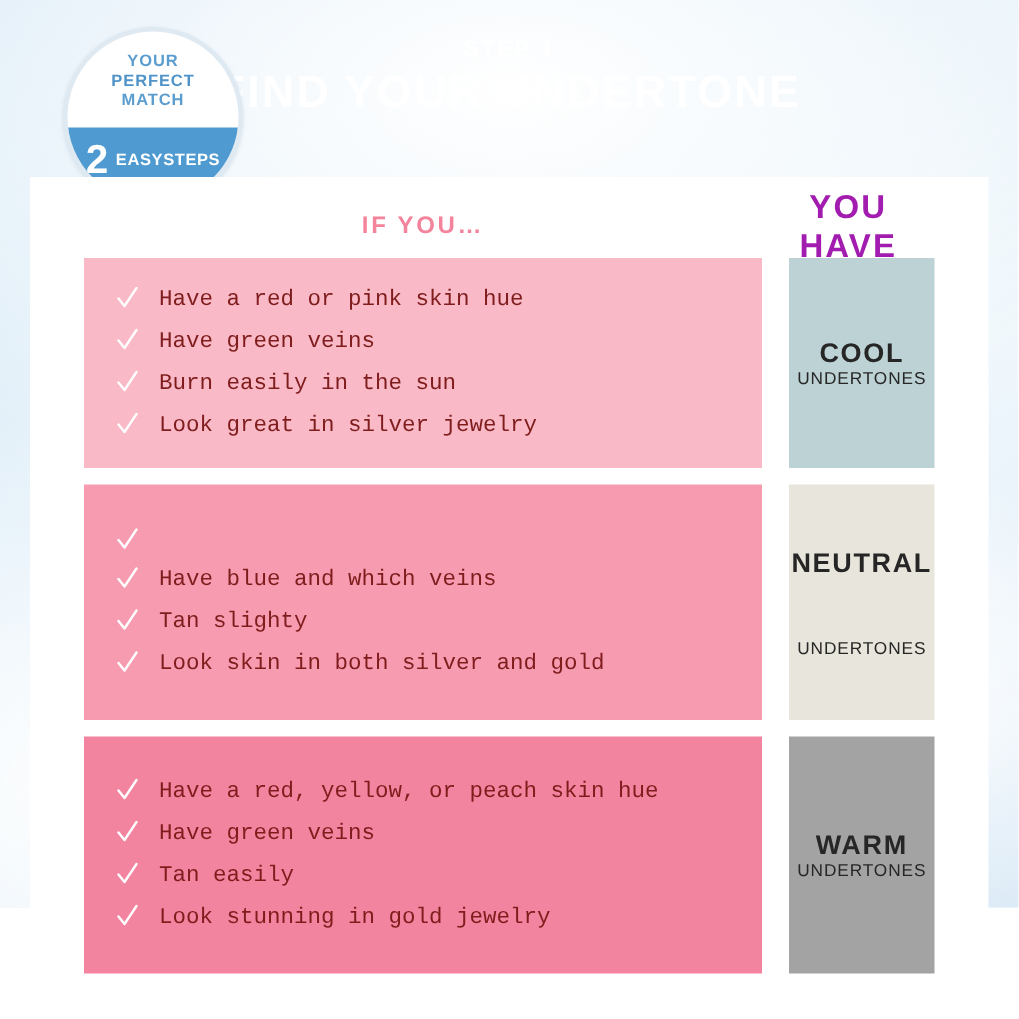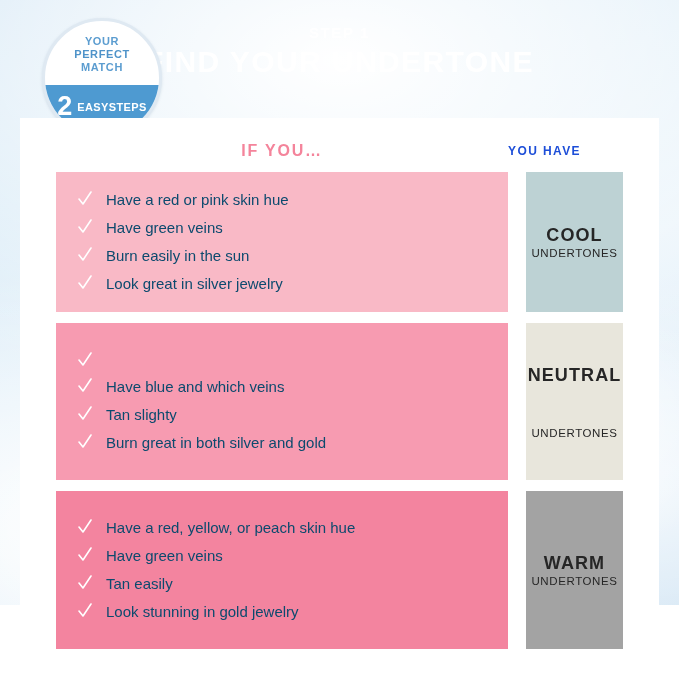--- a/index.html
+++ b/index.html
@@ -128,23 +128,23 @@
   .col-head-if {
     width: 452px;
     text-align: center;
     color: #f4849b;
     font-size: 16px;
     font-weight: 700;
     letter-spacing: 1.8px;
   }
   .col-head-have {
     flex: 1;
-    text-align: left;
-    color: #1d4ed8;
-    font-size: 12px;
+    text-align: center;
+    color: #a21caf;
+    font-size: 22px;
     font-weight: 700;
     letter-spacing: 1.4px;
   }
 
   .rows { margin-top: 6px; }
   .row {
     display: flex;
     align-items: stretch;
     gap: 18px;
     margin-bottom: 11px;
@@ -158,24 +158,25 @@
     justify-content: center;
   }
   .row-1 .row-list { background: #f9b9c6; height: 140px; }
   .row-2 .row-list { background: #f79bb1; height: 157px; }
   .row-3 .row-list { background: #f3849f; height: 158px; text-align: right; }
 
   .item {
     display: flex;
     align-items: flex-start;
     gap: 14px;
-    color: #0c4a6e;
+    color: #7f1d1d;
     font-size: 15px;
     line-height: 20px;
     padding: 4px 0;
+    font-family: Liberation Mono, monospace;
   }
   .check {
     flex: 0 0 auto;
     width: 14px;
     height: 18px;
     position: relative;
   }
   .check svg { display: block; }
   .item-text { padding-top: 0px; }
 
@@ -305,21 +306,21 @@
                 </svg>
             </span>
             <span class="item-text">Tan slighty</span>
           </div>
           <div class="item">
             <span class="check">
               <svg width="14" height="18" viewBox="0 0 14 18">
                   <path d="M1 9 L5 14 L13 2" fill="none" stroke="#ffffff" stroke-width="1.6" stroke-linecap="round" stroke-linejoin="round"></path>
                 </svg>
             </span>
-            <span class="item-text">Burn great in both silver and gold</span>
+            <span class="item-text">Look skin in both silver and gold</span>
           </div>
         </div>
         <div class="swatch">
           <div class="swatch-title">NEUTRAL</div>
           <div class="swatch-sub">UNDERTONES</div>
         </div>
       </div>
 
       <div class="row row-3">
         <div class="row-list">

